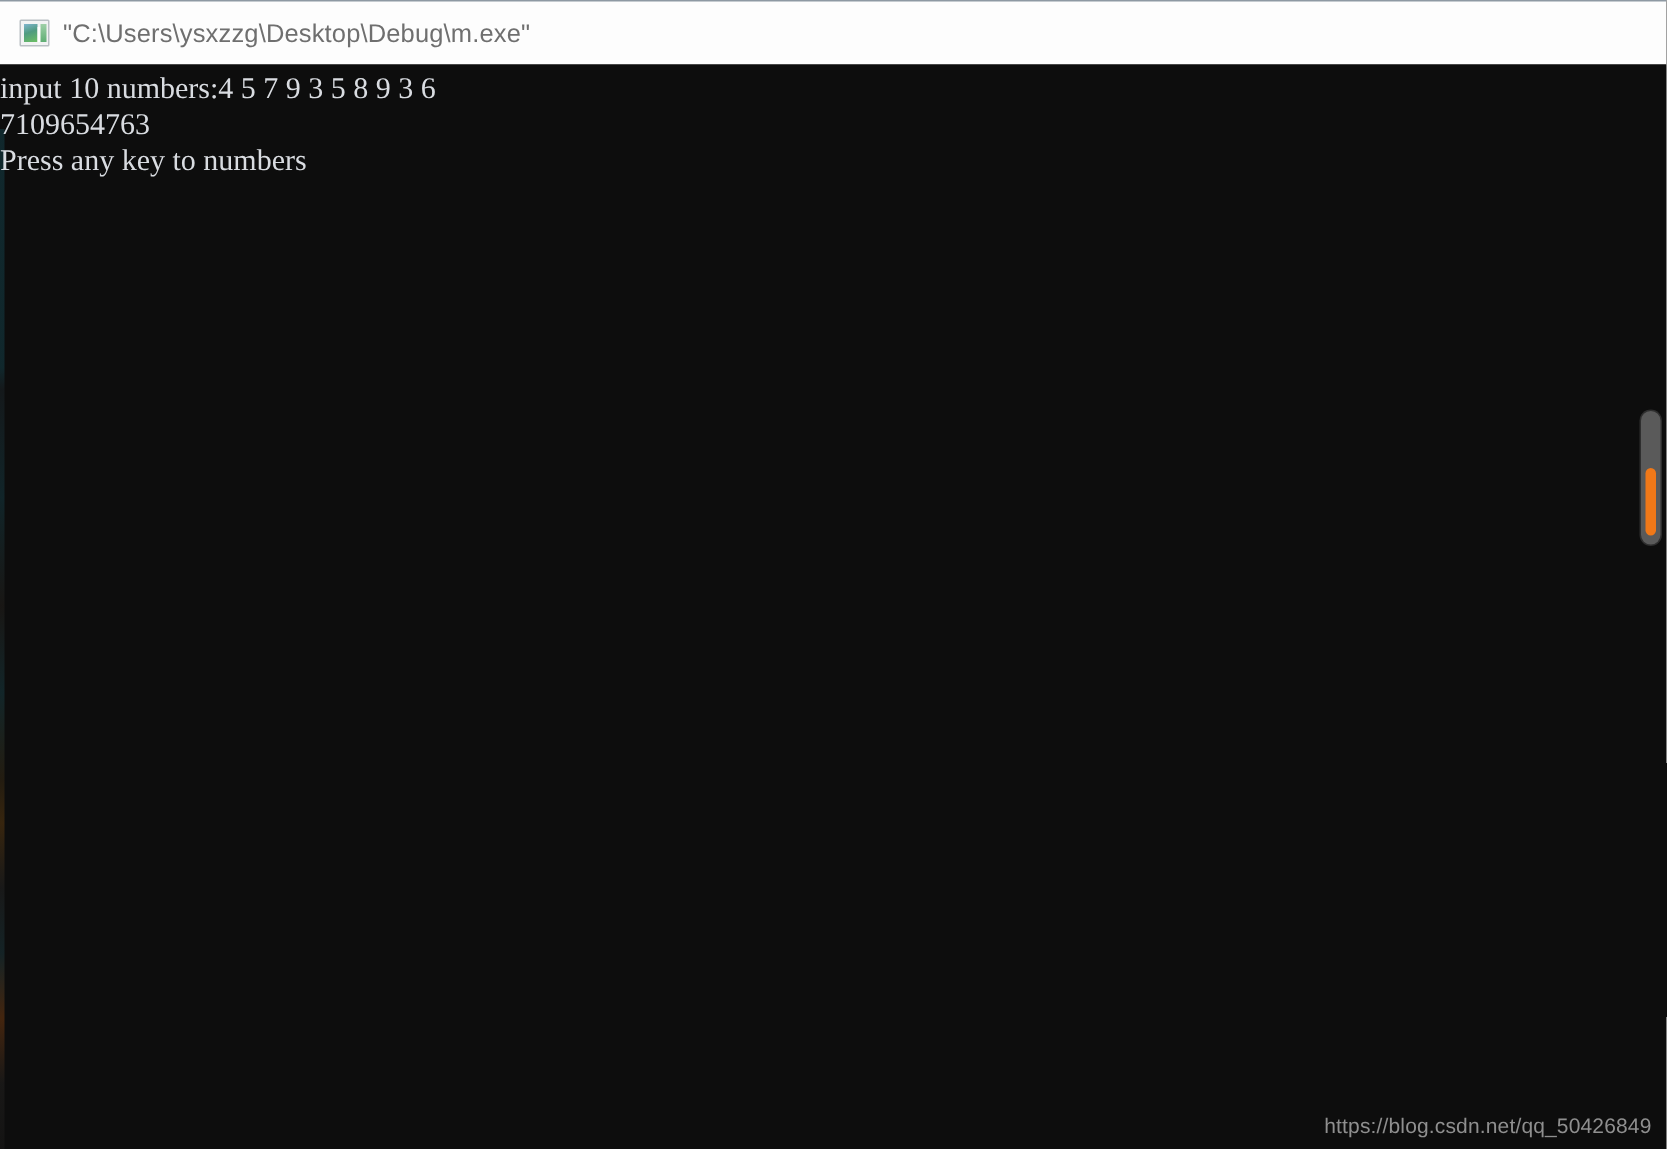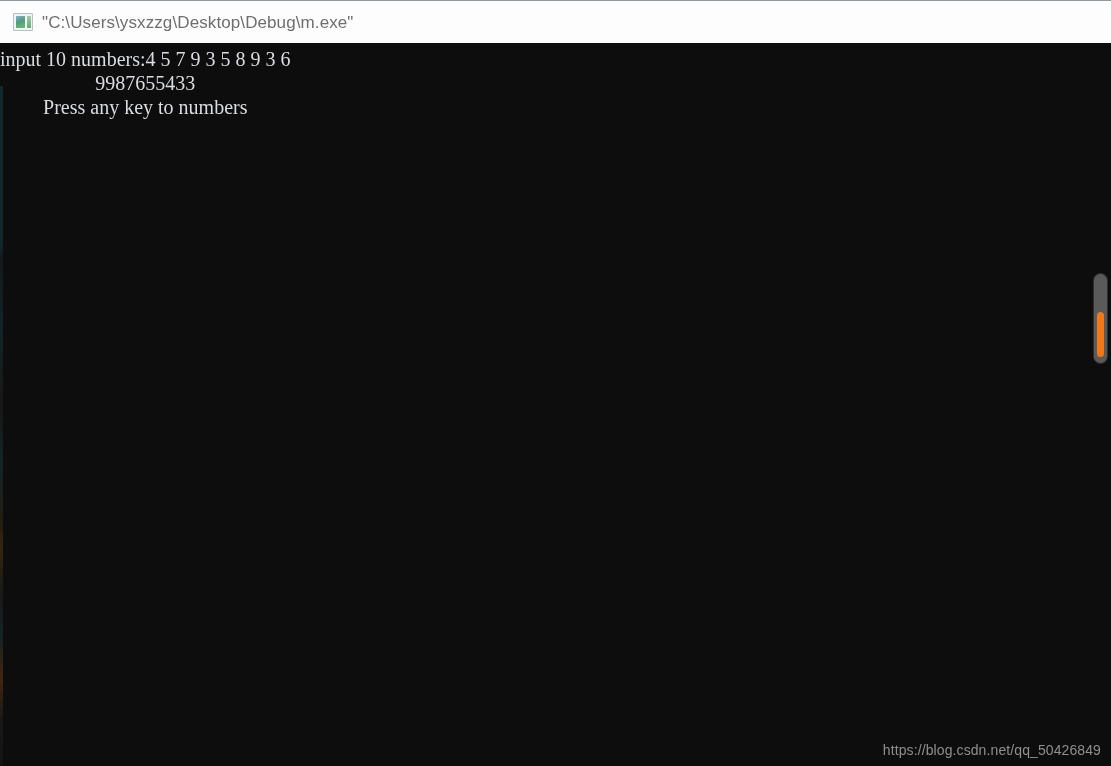--- a/index.html
+++ b/index.html
@@ -82,21 +82,20 @@
 
   
   #console-body {
     position: absolute;
     left: 0;
     top: 43px;
     width: 1111px;
     height: 723px;
     background: #0d0d0d;
     overflow: hidden;
-    text-align: center;
   }
   #console-output {
     position: absolute;
     left: 0;
     top: 4px;
     margin: 0;
     padding: 0;
     font-family: "Liberation Serif", "DejaVu Serif", serif;
     font-size: 20px;
     line-height: 24px;
@@ -180,21 +179,21 @@
       <div class="icon-sheet"></div>
       <div class="icon-pane-right"></div>
     </div>
     <div id="window-title">"C:\Users\ysxzzg\Desktop\Debug\m.exe"</div>
   </div>
 
   <div id="console-body">
 
     <div id="edge-artifacts"></div>
 
-    <pre id="console-output"><span class="console-line">input 10 numbers:4 5 7 9 3 5 8 9 3 6</span><span class="console-line">9987655433</span><span class="console-line">Press any key to numbers</span></pre>
+    <pre id="console-output"><span class="console-line">input 10 numbers:4 5 7 9 3 5 8 9 3 6</span><span class="console-line">7109654763</span><span class="console-line">Press any key to numbers</span></pre>
 
     <div id="console-scrollbar">
       <div id="console-scrollbar-thumb"></div>
     </div>
 
     <div id="watermark">https://blog.csdn.net/qq_50426849</div>
   </div>
 </div>
 
 </body></html>

